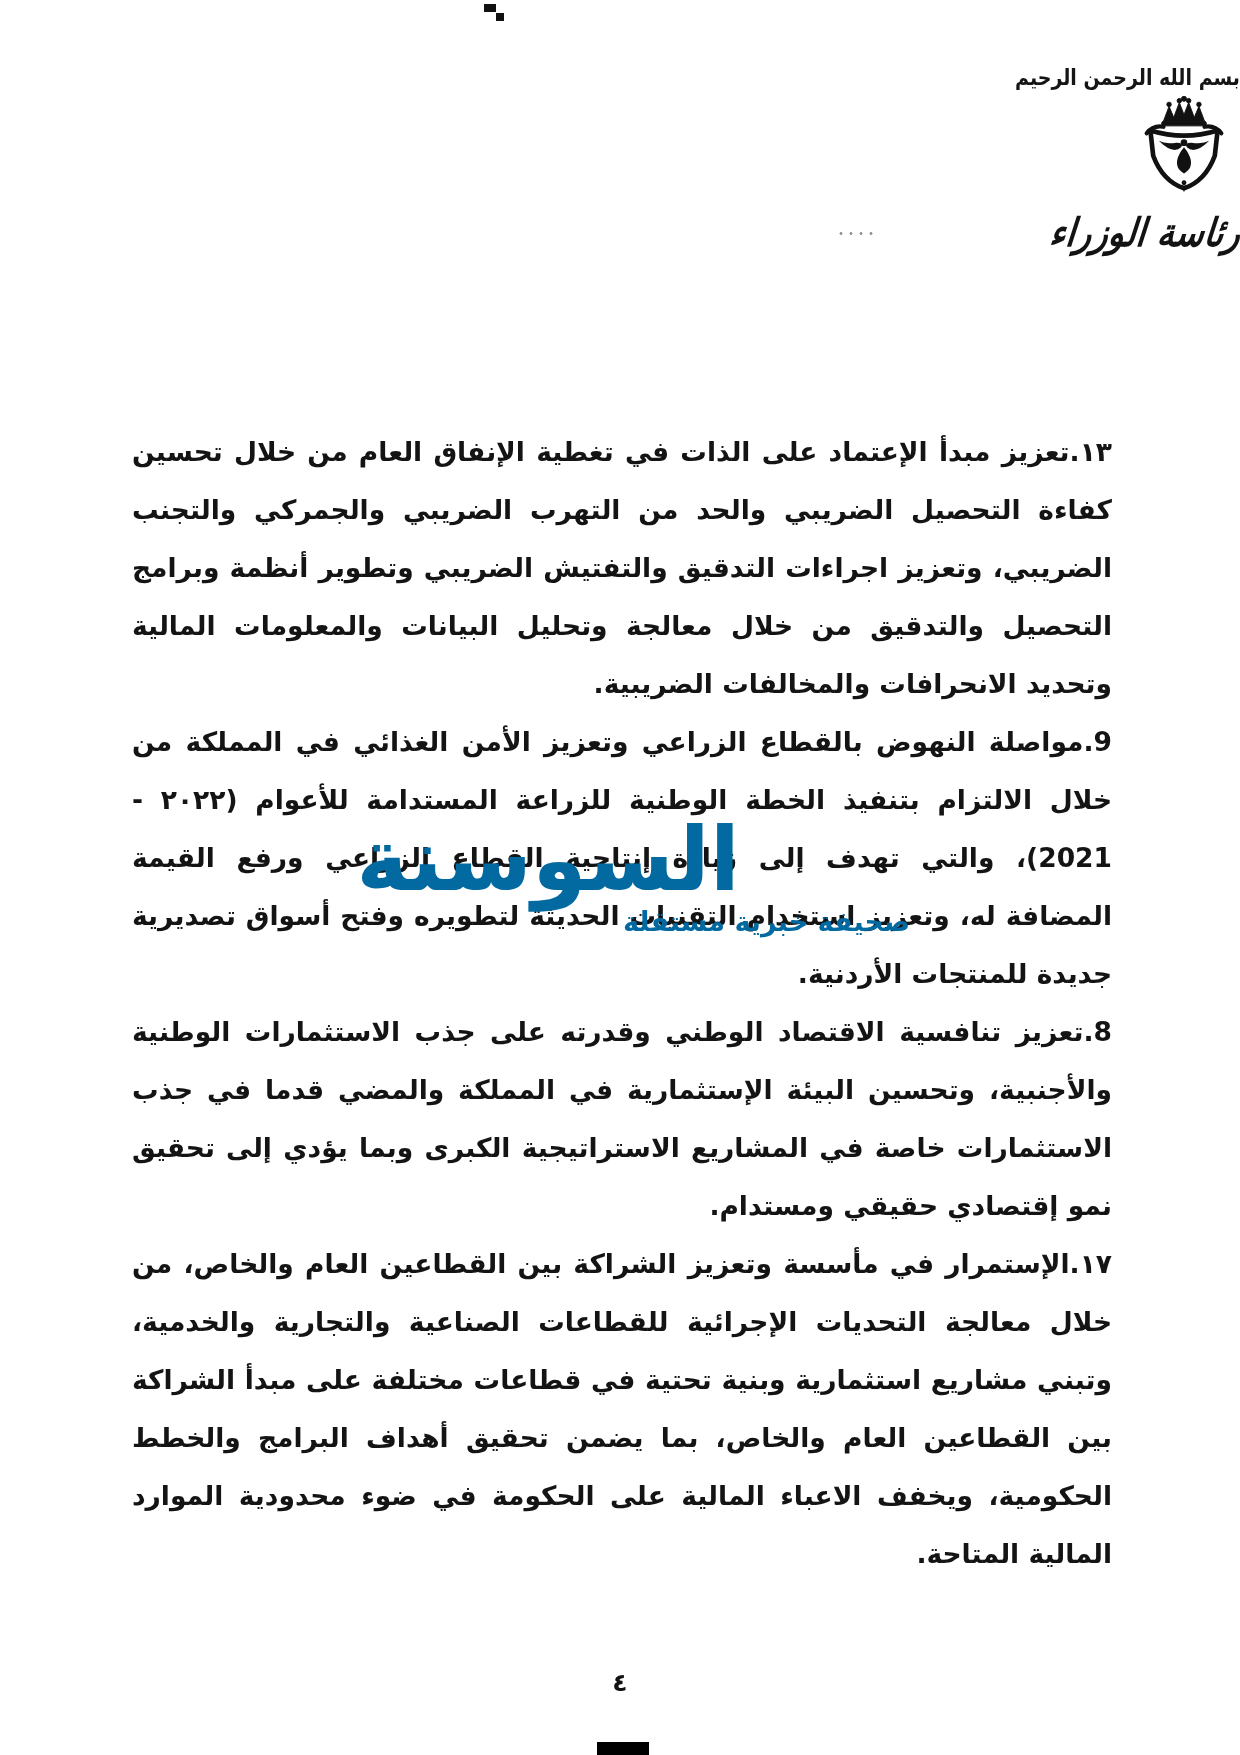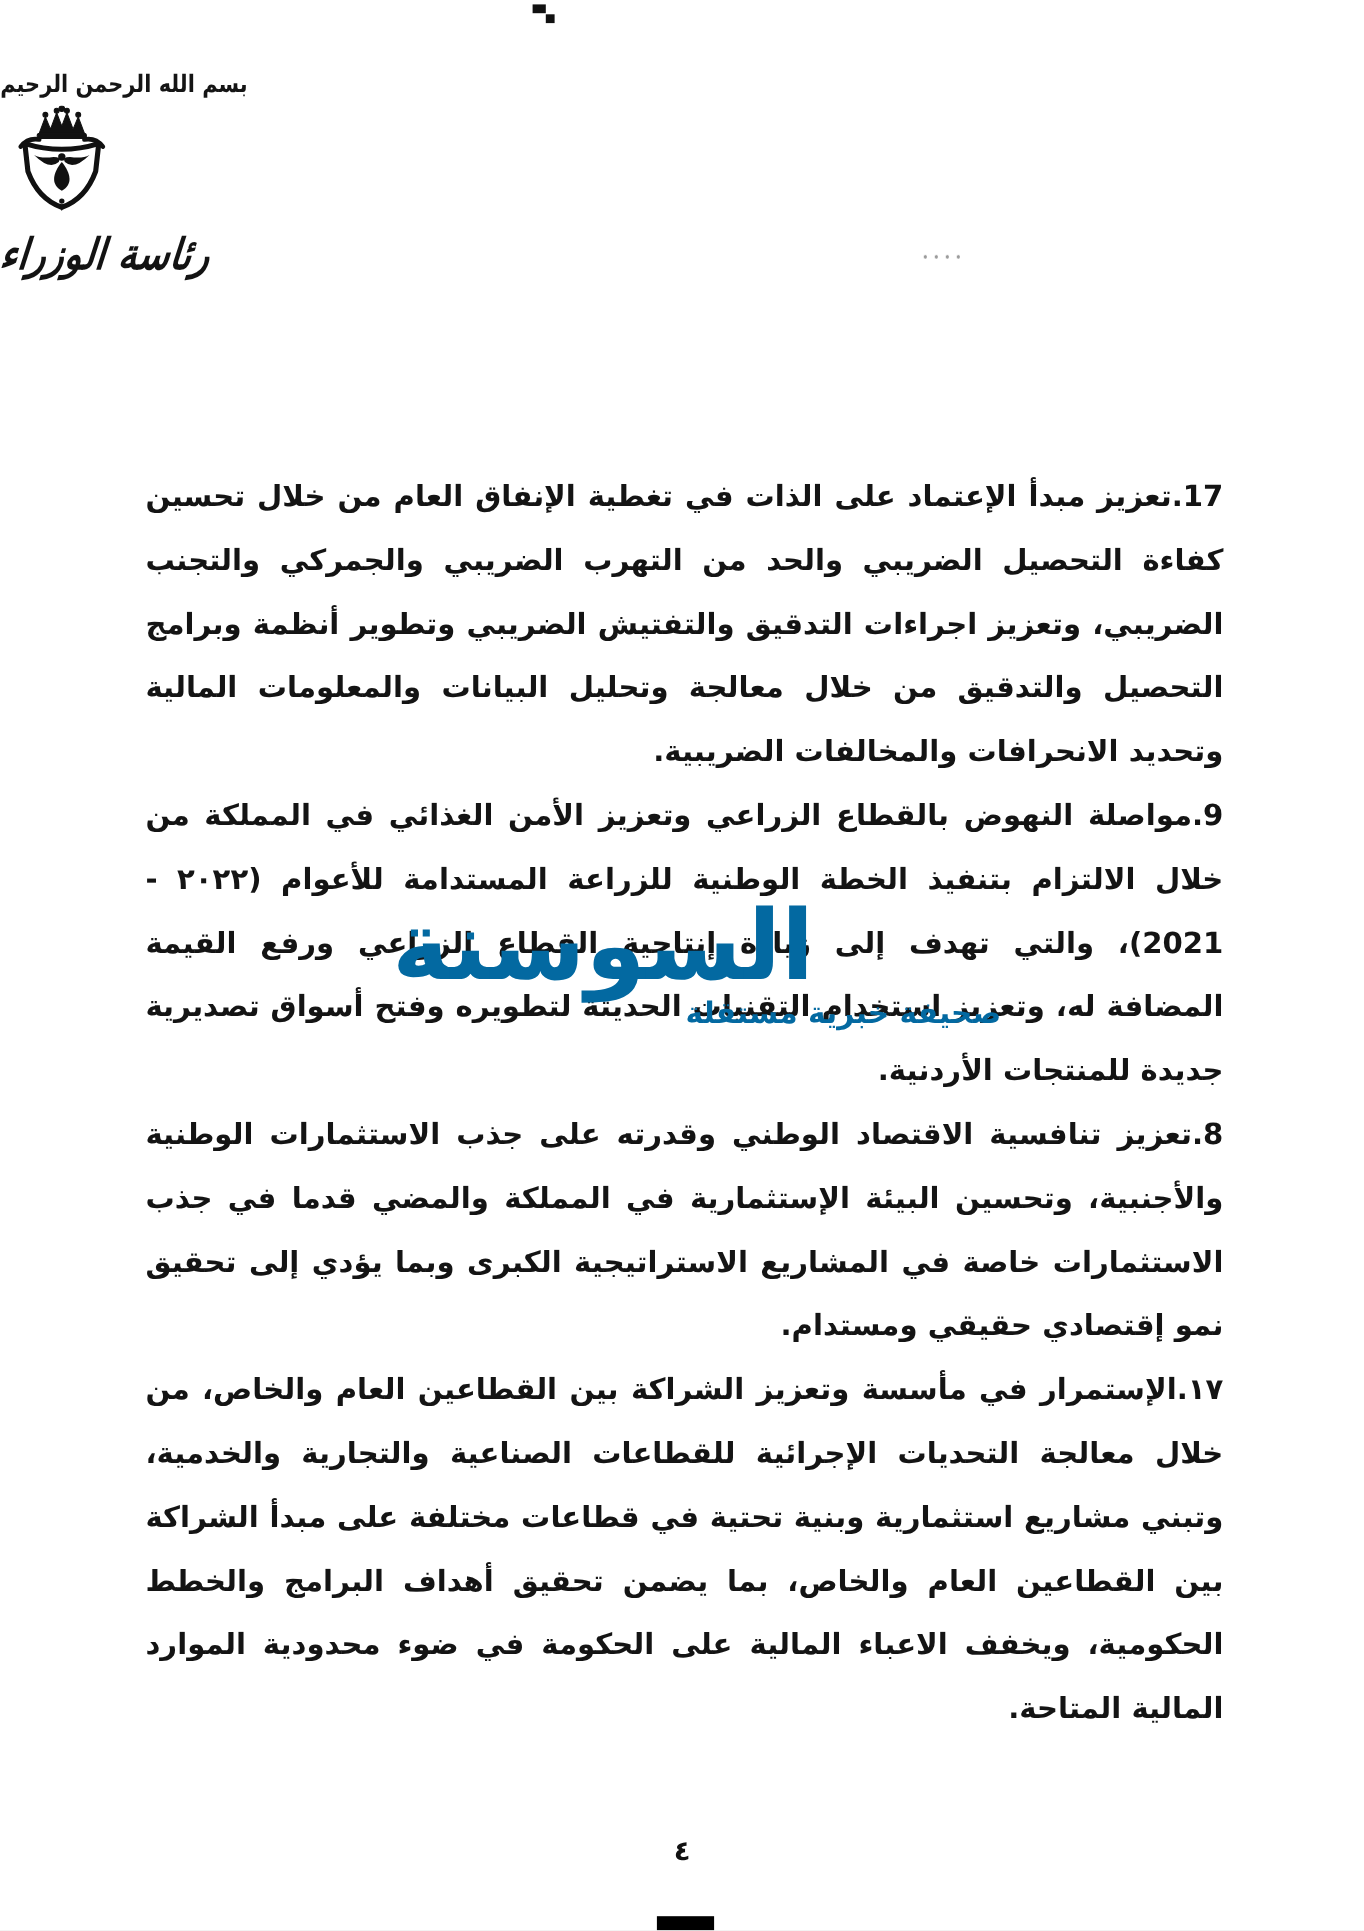--- a/index.html
+++ b/index.html
@@ -16,21 +16,21 @@
   .top-mark-2{left:496px;top:13px;width:8px;height:8px;}
   .bottom-bar{left:597px;top:1742px;width:52px;height:13px;background:#000;}
   .dots-artifact{
     position:absolute;left:836px;top:229px;width:40px;height:9px;
     background-image:radial-gradient(circle,#9a9a9a 1.3px,transparent 1.8px);
     background-size:10px 9px;background-repeat:repeat-x;
   }
   
   .header{
     position:absolute;left:0;right:0;top:66px;
-    display:flex;flex-direction:column;align-items:flex-end;
+    display:flex;flex-direction:column;align-items:flex-start;
     color:#111;
   }
   .bismillah{
     font-size:19px;font-weight:bold;letter-spacing:-1px;
     transform:scaleY(1.15);color:#151515;white-space:nowrap;
   }
   .emblem{margin-top:8px;display:block;}
   .ministry{
     margin-top:4px;
     font-size:34px;font-weight:bold;font-style:italic;
@@ -105,21 +105,21 @@
       <path d="M60 55 C51 66 49 77 60 83 C71 77 69 66 60 55 Z" fill="#111"></path>
 
       <circle cx="60" cy="93" r="2.6" fill="#111"></circle>
       <path d="M57.5 96 L60 103 L62.5 96 Z" fill="#111"></path>
     </svg>
 
     <div class="ministry">رئاسة الوزراء</div>
   </div>
 
   <div class="body-text">
-    <div class="item"><span class="item-num">17.</span><span>تعزيز مبدأ الإعتماد على الذات في تغطية الإنفاق العام من خلال تحسين كفاءة التحصيل الضريبي والحد من التهرب الضريبي والجمركي والتجنب الضريبي، وتعزيز اجراءات التدقيق والتفتيش الضريبي وتطوير أنظمة وبرامج التحصيل والتدقيق من خلال معالجة وتحليل البيانات والمعلومات المالية وتحديد الانحرافات والمخالفات الضريبية.</span></div>
+    <div class="item"><span class="item-num">١٣.</span><span>تعزيز مبدأ الإعتماد على الذات في تغطية الإنفاق العام من خلال تحسين كفاءة التحصيل الضريبي والحد من التهرب الضريبي والجمركي والتجنب الضريبي، وتعزيز اجراءات التدقيق والتفتيش الضريبي وتطوير أنظمة وبرامج التحصيل والتدقيق من خلال معالجة وتحليل البيانات والمعلومات المالية وتحديد الانحرافات والمخالفات الضريبية.</span></div>
     <div class="item"><span class="item-num">9.</span><span>مواصلة النهوض بالقطاع الزراعي وتعزيز الأمن الغذائي في المملكة من خلال الالتزام بتنفيذ الخطة الوطنية للزراعة المستدامة للأعوام (٢٠٢٢ - 2021)، والتي تهدف إلى زيادة إنتاجية القطاع الزراعي ورفع القيمة المضافة له، وتعزيز استخدام التقنيات الحديثة لتطويره وفتح أسواق تصديرية جديدة للمنتجات الأردنية.</span></div>
     <div class="item"><span class="item-num">8.</span><span>تعزيز تنافسية الاقتصاد الوطني وقدرته على جذب الاستثمارات الوطنية والأجنبية، وتحسين البيئة الإستثمارية في المملكة والمضي قدما في جذب الاستثمارات خاصة في المشاريع الاستراتيجية الكبرى وبما يؤدي إلى تحقيق نمو إقتصادي حقيقي ومستدام.</span></div>
     <div class="item"><span class="item-num">١٧.</span><span>الإستمرار في مأسسة وتعزيز الشراكة بين القطاعين العام والخاص، من خلال معالجة التحديات الإجرائية للقطاعات الصناعية والتجارية والخدمية، وتبني مشاريع استثمارية وبنية تحتية في قطاعات مختلفة على مبدأ الشراكة بين القطاعين العام والخاص، بما يضمن تحقيق أهداف البرامج والخطط الحكومية، ويخفف الاعباء المالية على الحكومة في ضوء محدودية الموارد المالية المتاحة.</span></div>
   </div>
 
   <div class="wm-logo">السوسنة</div>
   <div class="wm-sub">صحيفة خبرية مستقلة</div>
 
   <div class="page-number">٤</div>
 

